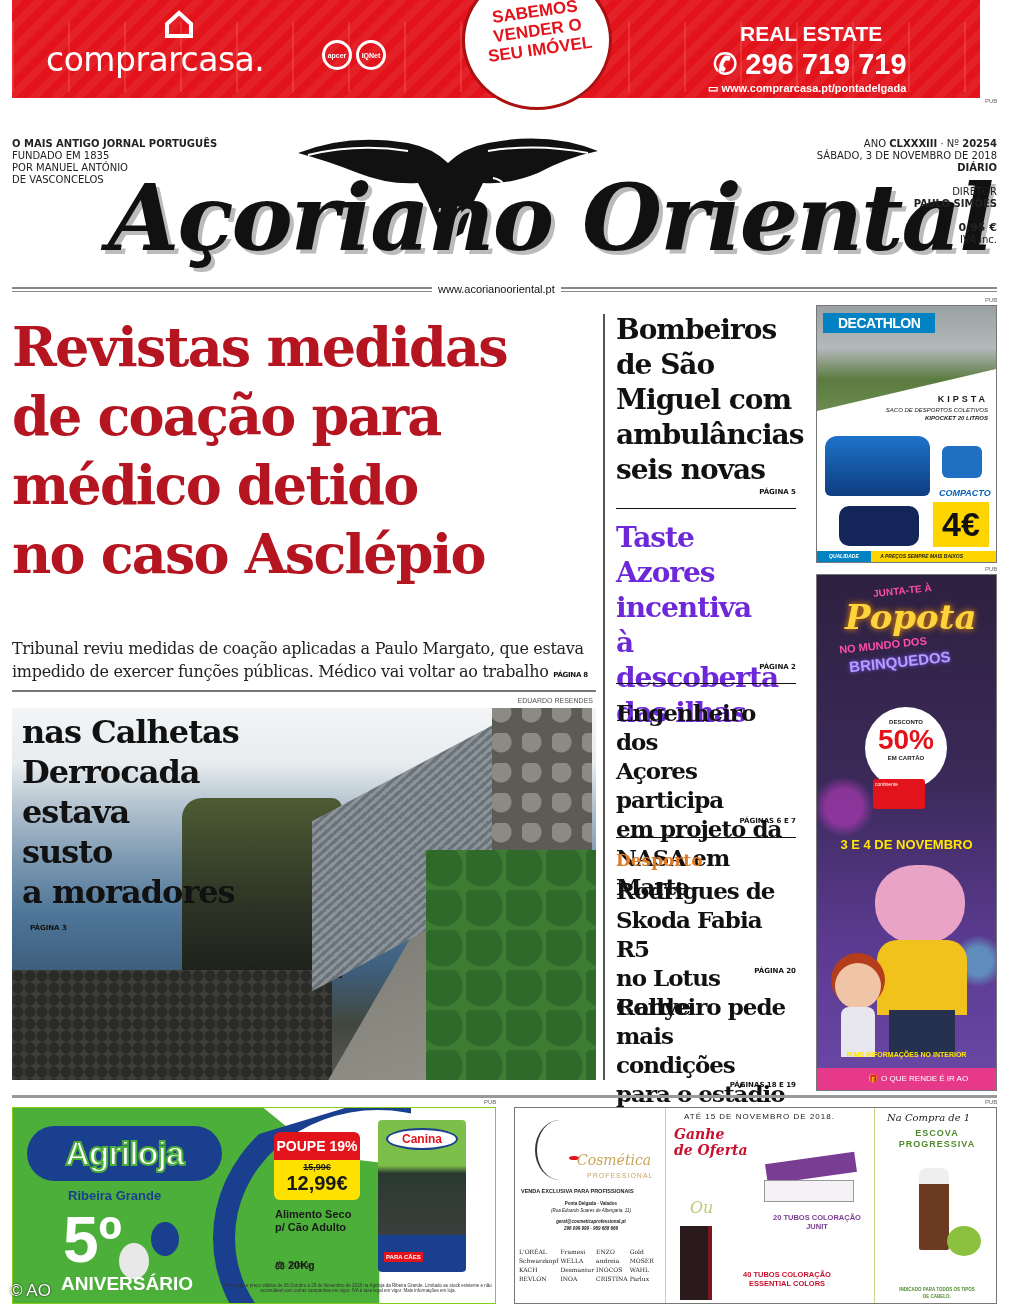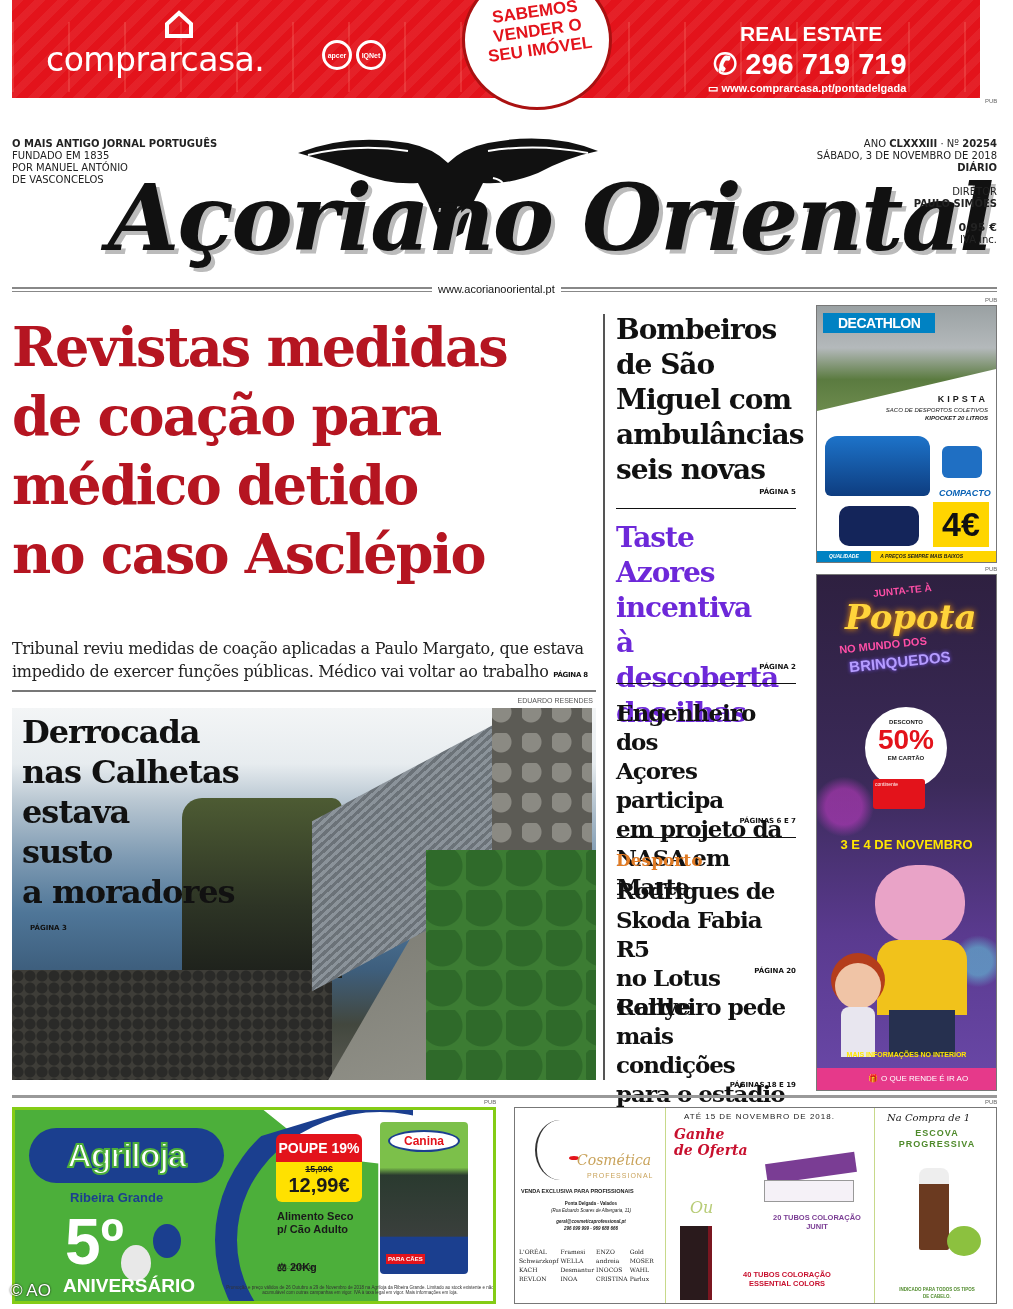--- a/index.html
+++ b/index.html
@@ -94,21 +94,21 @@
   .cont .jacket { position:absolute; left:60px; top:365px; width:90px; height:75px; background:#f1c21b; border-radius: 20px 20px 0 0; }
   .cont .pants { position:absolute; left:72px; top:435px; width:66px; height:45px; background:#26304f; }
   .cont .girl { position:absolute; left:18px; top:388px; width:46px; height:46px; background:#f0c4a6; border-radius:50%; box-shadow: 0 -6px 0 4px #b43d1b; }
   .cont .girlbody { position:absolute; left:24px; top:432px; width:34px; height:50px; background:#e8e6ef; border-radius:8px 8px 0 0; }
   .cont .mais { position:absolute; left:0; width:100%; top:476px; text-align:center; color:#ffe600; font-weight:bold; font-size:7px; }
   .cont .foot { position:absolute; left:0; bottom:0; width:100%; height:22px; background:#e6398a; color:#fff; font-size:8px; line-height:22px; text-align:center;padding-left:24px; }
   .cont .foot b { font-size:10px; }
 
   
   .hr-bottom { left: 12px; top: 1095px; width: 985px; height: 3px; background: #999; }
-  .agri { left: 12px; top: 1107px; width: 484px; height: 197px; border: 3px solid #84cc16; background: #fff; overflow: hidden; padding-left: 27px; }
+  .agri { left: 12px; top: 1107px; width: 484px; height: 197px; border: 1px solid #84cc16; background: #fff; overflow: hidden; padding-left: 27px; }
   .agri .green { position:absolute; left:0; top:0; width:100%; height:100%; background:#4caf3a; clip-path: polygon(0 0, 52% 0, 58% 12%, 66% 25%, 76% 28%, 76% 100%, 0 100%); }
   .agri .swoosh { position:absolute; left:200px; top:-20px; width:330px; height:300px; border-radius:50%; border: 22px solid #1b3f8f; clip-path: polygon(0 20%, 60% 0, 60% 100%, 0 100%); }
   .agri .pill { position:absolute; left:14px; top:18px; width:195px; height:55px; border-radius:28px; background:#1b3f8f; color:#fff; font-weight:bold; font-size:34px; text-align:center; line-height:55px; letter-spacing:-1px; }
   .agri .pill span { color: #fff; -webkit-text-stroke: 2px #4caf3a; }
   .agri .rib { position:absolute; left:55px; top:80px; color:#1b3f8f; font-weight:bold; font-size:13px; }
   .agri .five { position:absolute; left:50px; top:98px; color:#fff; font-weight:bold; font-size:64px; line-height:68px; }
   .agri .bal1 { position:absolute; left:106px; top:135px; width:30px; height:36px; border-radius:50%; background:#e8e8e8; }
   .agri .bal2 { position:absolute; left:138px; top:114px; width:28px; height:34px; border-radius:50%; background:#1b3f8f; }
   .agri .aniv { position:absolute; left:48px; top:165px; color:#fff; font-weight:bold; font-size:19px; }
   .agri .poupe { position:absolute; left:261px; top:24px; width:86px; height:28px; background:#e3131b; color:#fff; font-weight:bold; font-size:14px; text-align:center; line-height:28px; border-radius:6px 6px 0 0; }
@@ -211,22 +211,22 @@
 
 <div class="abs photo">
   <div class="cliff"></div>
   <div class="rocks"></div>
   <div class="path"></div>
   <div class="roof"></div>
   <div class="wall"></div>
   <div class="plants"></div>
 </div>
 <div class="abs photo-hl">
+  <div>nas Calhetas</div>
   <div>Derrocada</div>
-  <div>nas Calhetas</div>
   <div>estava</div>
   <div>susto</div>
   <div>a moradores</div>
 </div>
 <div class="abs pg photo-pg">PÁGINA 3</div>
 
 <div class="abs vrule"></div>
 <div class="abs c2 h1">
   <div>Bombeiros</div>
   <div>de São</div>

